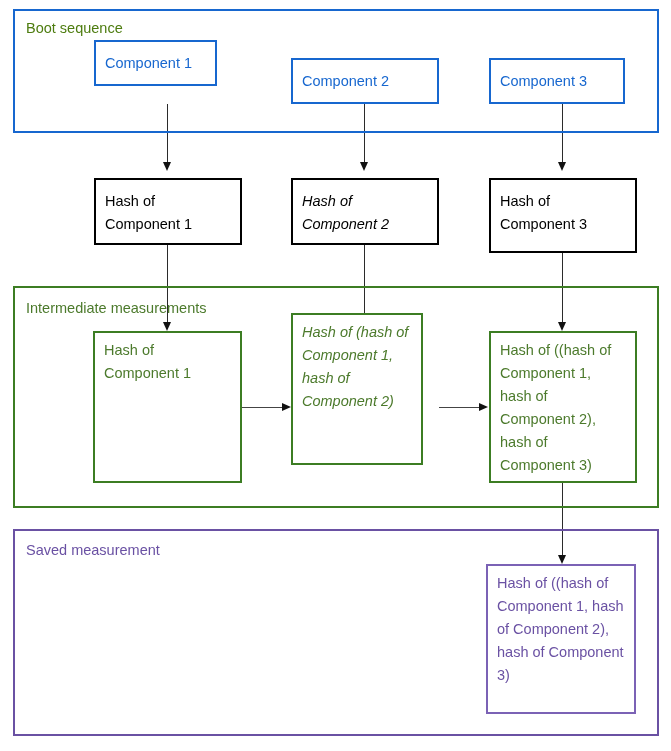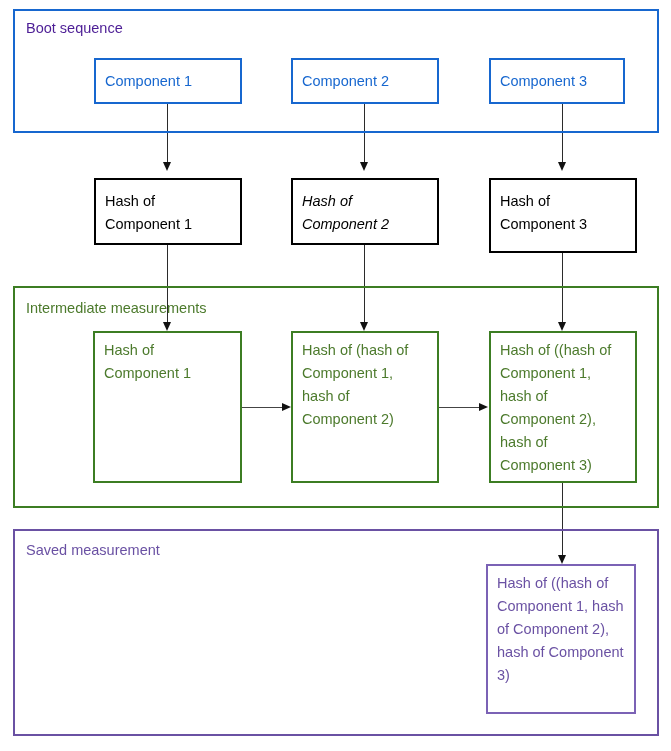--- a/index.html
+++ b/index.html
@@ -7,21 +7,21 @@
   #stage{position:relative;width:671px;height:751px;background:#ffffff;overflow:hidden;}
 
   .group{position:absolute;border:2px solid #000;background:transparent;box-sizing:border-box;}
   .group-label{position:absolute;font-size:14.5px;line-height:17px;white-space:nowrap;}
 
   .node{position:absolute;box-sizing:border-box;background:#ffffff;
         font-size:14.5px;line-height:23px;padding:6px 9px 0 9px;}
   .node.center{display:flex;align-items:center;padding-top:0;}
 
   .grp-boot{border-color:#1767cf;}
-  .lbl-boot{color:#4c1d95;}
+  .lbl-boot{color:#4d7c0f;}
   .node-boot{border:2px solid #1767cf;color:#1767cf;}
 
   .grp-inter{border-color:#3c7d23;}
   .lbl-inter{color:#4c7a2c;}
   .node-inter{border:2px solid #3c7d23;color:#4c7a2c;}
 
   .grp-saved{border-color:#6a51a3;}
   .lbl-saved{color:#6a51a3;}
   .node-saved{border:2px solid #7b62b5;color:#6a51a3;}
 
@@ -64,21 +64,21 @@
 
   <div class="hline" style="left:439px;top:407px;width:42px;"></div>
   <div class="arrow-right" style="left:479px;top:403px;"></div>
 
   <div class="vline" style="left:562px;top:483px;height:72px;"></div>
   <div class="arrow-down" style="left:558px;top:555px;"></div>
 
   <div class="group grp-boot" style="left:13px;top:9px;width:646px;height:124px;"></div>
   <div class="group-label lbl-boot" style="left:26px;top:20px;">Boot sequence</div>
 
-  <div class="node node-boot center" style="left:94px;top:58px;width:148px;height:46px;">
+  <div class="node node-boot center" style="left:94px;top:40px;width:123px;height:46px;">
     <span>Component 1</span>
   </div>
   <div class="node node-boot center" style="left:291px;top:58px;width:148px;height:46px;">
     <span>Component 2</span>
   </div>
   <div class="node node-boot center" style="left:489px;top:58px;width:136px;height:46px;">
     <span>Component 3</span>
   </div>
 
   <div class="node node-hash" style="left:94px;top:178px;width:148px;height:67px;padding-top:10px;">
@@ -90,21 +90,21 @@
   <div class="node node-hash" style="left:489px;top:178px;width:148px;height:75px;padding-top:10px;">
     <span>Hash of Component 3</span>
   </div>
 
   <div class="group grp-inter" style="left:13px;top:286px;width:646px;height:222px;"></div>
   <div class="group-label lbl-inter" style="left:26px;top:300px;">Intermediate measurements</div>
 
   <div class="node node-inter" style="left:93px;top:331px;width:149px;height:152px;">
     <span>Hash of Component 1</span>
   </div>
-  <div class="node node-inter" style="left:291px;top:331px;width:148px;height:152px;">
+  <div class="node node-inter" style="left:291px;top:313px;width:132px;height:152px;font-style:italic;">
     <span>Hash of (hash of Component 1, hash of Component 2)</span>
   </div>
   <div class="node node-inter" style="left:489px;top:331px;width:148px;height:152px;">
     <span>Hash of ((hash of Component 1, hash of Component 2), hash of Component 3)</span>
   </div>
 
   <div class="group grp-saved" style="left:13px;top:529px;width:646px;height:207px;"></div>
   <div class="group-label lbl-saved" style="left:26px;top:542px;">Saved measurement</div>
 
   <div class="node node-saved" style="left:486px;top:564px;width:150px;height:150px;">

